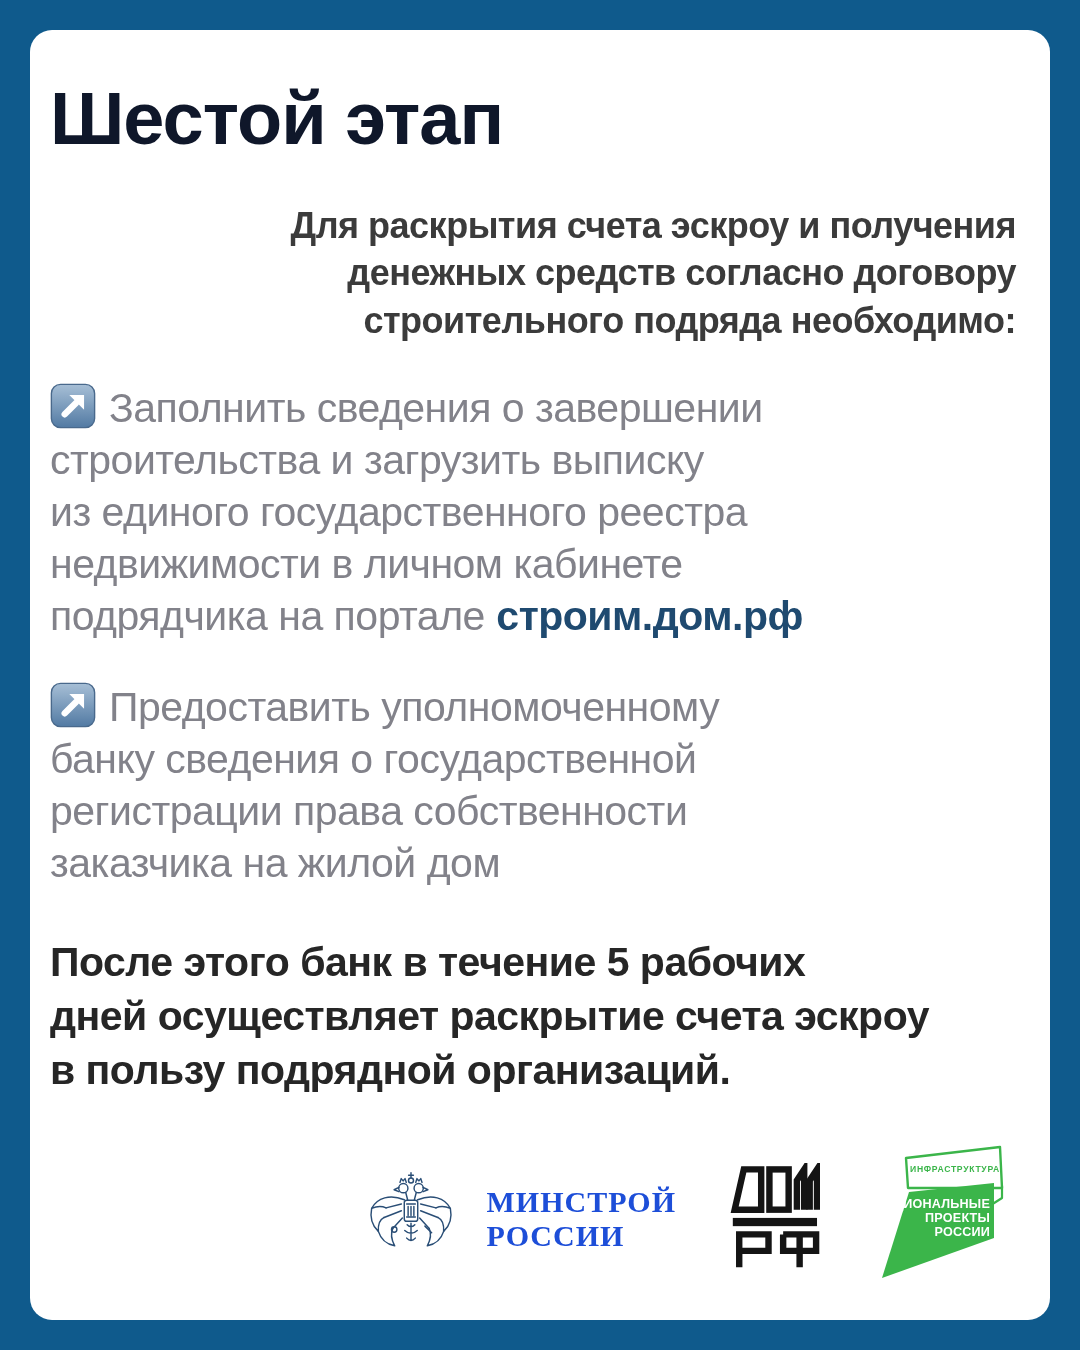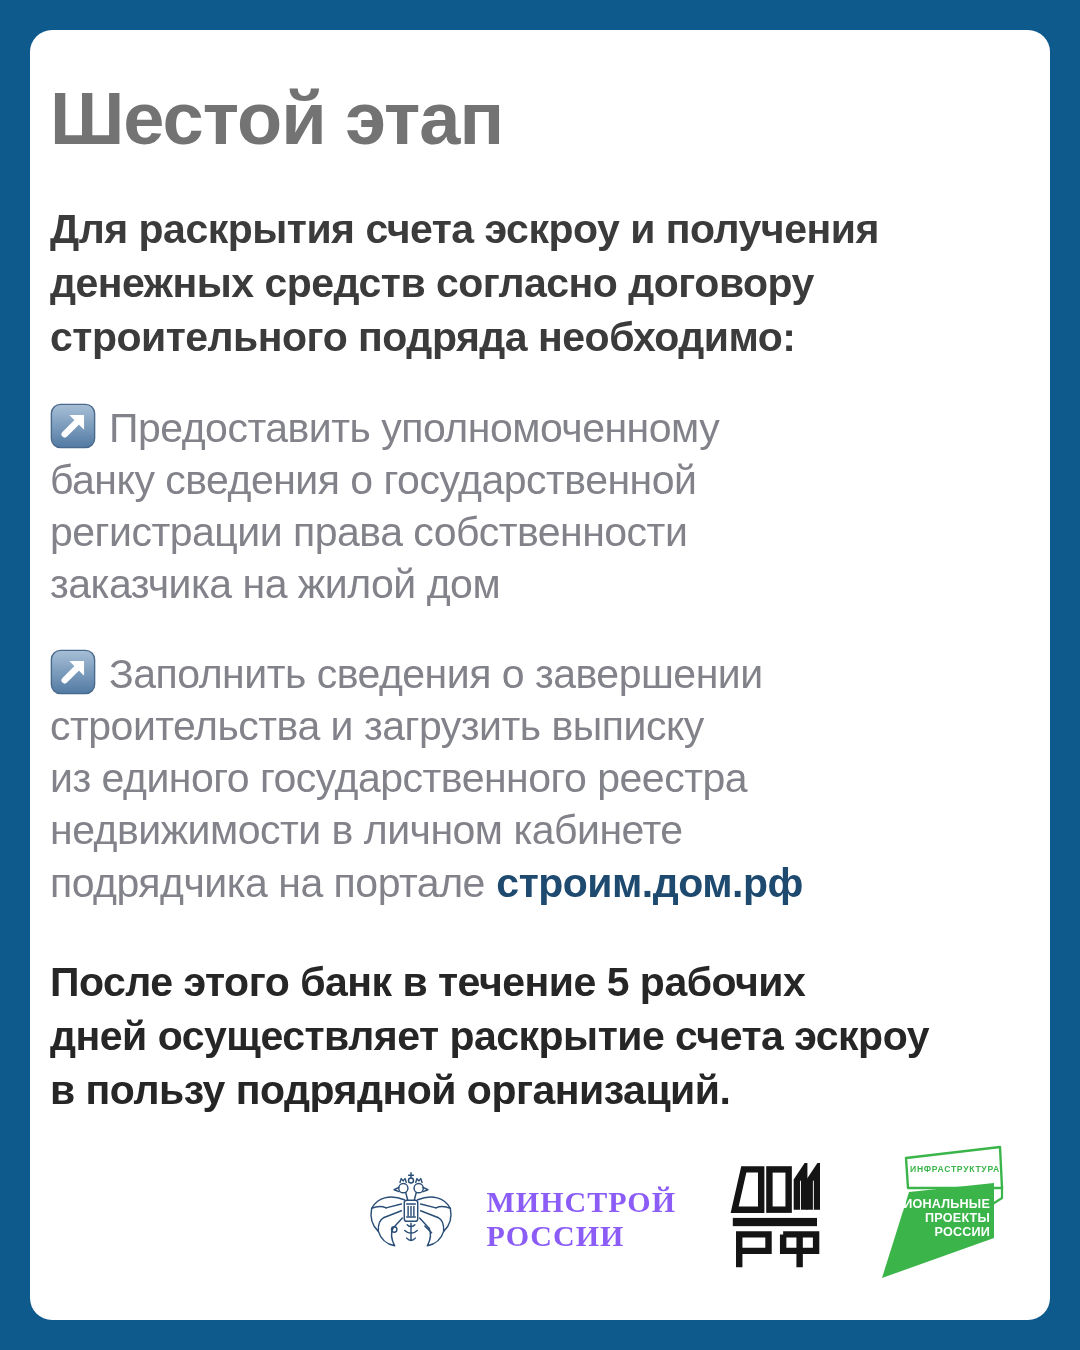--- a/index.html
+++ b/index.html
@@ -7,26 +7,26 @@
     width:1080px;height:1350px;position:relative;overflow:hidden;
     background:#0F5A8C;
     font-family:"Liberation Sans",sans-serif;
   }
   .card{
     position:absolute;left:30px;top:30px;width:1020px;height:1290px;
     background:#FFFFFF;border-radius:22px;
   }
   .card-inner{padding:26px 34px 0 20px;}
   .title{
-    font-size:74px;font-weight:700;color:#737373;
+    font-size:74px;font-weight:700;color:#0f172a;
     letter-spacing:-1px;line-height:1.05;margin:24px 0 0 0;
   }
   .intro{
-    margin:44px 0 0 0;font-size:41px;font-weight:600;color:#3B3B3B;
-    line-height:1.32;letter-spacing:-0.5px;white-space:pre-line;
+    margin:44px 0 0 0;font-size:36px;font-weight:600;color:#3B3B3B;
+    line-height:1.32;letter-spacing:-0.5px;white-space:pre-line;text-align:right;
   }
   .bullet{
     margin:38px 0 0 0;font-size:41px;font-weight:400;color:#82828A;
     line-height:1.27;letter-spacing:-0.5px;
   }
   .bullet .txt{white-space:pre-line;}
   .bullet-icon{
     display:inline-block;width:46px;height:46px;vertical-align:-7px;
     margin-right:13px;
   }
@@ -37,21 +37,21 @@
     margin:46px 0 6px 0;font-size:41px;font-weight:700;color:#262626;
     line-height:1.32;letter-spacing:-0.5px;white-space:pre-line;
   }
   .logos{
     position:absolute;right:28px;bottom:26px;height:150px;
     display:flex;align-items:center;gap:52px;
   }
   .minstroy{display:flex;align-items:center;}
   .minstroy-text{
     margin-left:28px;font-family:"Liberation Serif",serif;font-weight:700;
-    font-size:30px;line-height:1.12;color:#8b5cf6;letter-spacing:1px;
+    font-size:30px;line-height:1.12;color:#1d4ed8;letter-spacing:1px;
   }
   .natproj-tag{
     font-family:"Liberation Sans",sans-serif;font-weight:700;
     fill:#3BB54A;font-size:8.6px;letter-spacing:0.7px;
   }
   .natproj-line{
     font-family:"Liberation Sans",sans-serif;font-weight:700;
     fill:#FFFFFF;font-size:12.6px;letter-spacing:0.2px;
   }
 </style>
@@ -62,45 +62,45 @@
   <div class="card-inner">
 
     <h1 class="title">Шестой этап</h1>
 
     <p class="intro">Для раскрытия счета эскроу и получения
 денежных средств согласно договору
 строительного подряда необходимо:</p>
 
     <p class="bullet">
       <span class="bullet-icon"><svg width="46" height="46" viewBox="0 0 100 100">
-          <rect x="3" y="3" width="94" height="94" rx="20" fill="url(#g1)" stroke="#49698C" stroke-width="3"></rect>
-          <path d="M32 68 L56 44" stroke="#FFFFFF" stroke-width="14" stroke-linecap="round"></path>
-          <polygon points="42,26 74,26 74,58" fill="#FFFFFF"></polygon>
-        </svg></span><span class="txt">Предоставить уполномоченному
-банку сведения о государственной
-регистрации права собственности
-заказчика на жилой дом</span>
-    </p>
-
-    <p class="bullet">
-      <span class="bullet-icon"><svg width="46" height="46" viewBox="0 0 100 100">
           <defs>
             <linearGradient id="g1" x1="0" y1="0" x2="0" y2="1">
               <stop offset="0" stop-color="#A7BFD6"></stop>
               <stop offset="1" stop-color="#527AA3"></stop>
             </linearGradient>
           </defs>
           <rect x="3" y="3" width="94" height="94" rx="20" fill="url(#g1)" stroke="#49698C" stroke-width="3"></rect>
           <path d="M32 68 L56 44" stroke="#FFFFFF" stroke-width="14" stroke-linecap="round"></path>
           <polygon points="42,26 74,26 74,58" fill="#FFFFFF"></polygon>
         </svg></span><span class="txt">Заполнить сведения о завершении
 строительства и загрузить выписку
 из единого государственного реестра
 недвижимости в личном кабинете
 подрядчика на портале</span><a class="portal-link" href="#">строим.дом.рф</a>
+    </p>
+
+    <p class="bullet">
+      <span class="bullet-icon"><svg width="46" height="46" viewBox="0 0 100 100">
+          <rect x="3" y="3" width="94" height="94" rx="20" fill="url(#g1)" stroke="#49698C" stroke-width="3"></rect>
+          <path d="M32 68 L56 44" stroke="#FFFFFF" stroke-width="14" stroke-linecap="round"></path>
+          <polygon points="42,26 74,26 74,58" fill="#FFFFFF"></polygon>
+        </svg></span><span class="txt">Предоставить уполномоченному
+банку сведения о государственной
+регистрации права собственности
+заказчика на жилой дом</span>
     </p>
 
     <p class="conclusion">После этого банк в течение 5 рабочих
 дней осуществляет раскрытие счета эскроу
 в пользу подрядной организаций.</p>
 
     <div class="logos">
 
       <div class="minstroy">
         <span>

